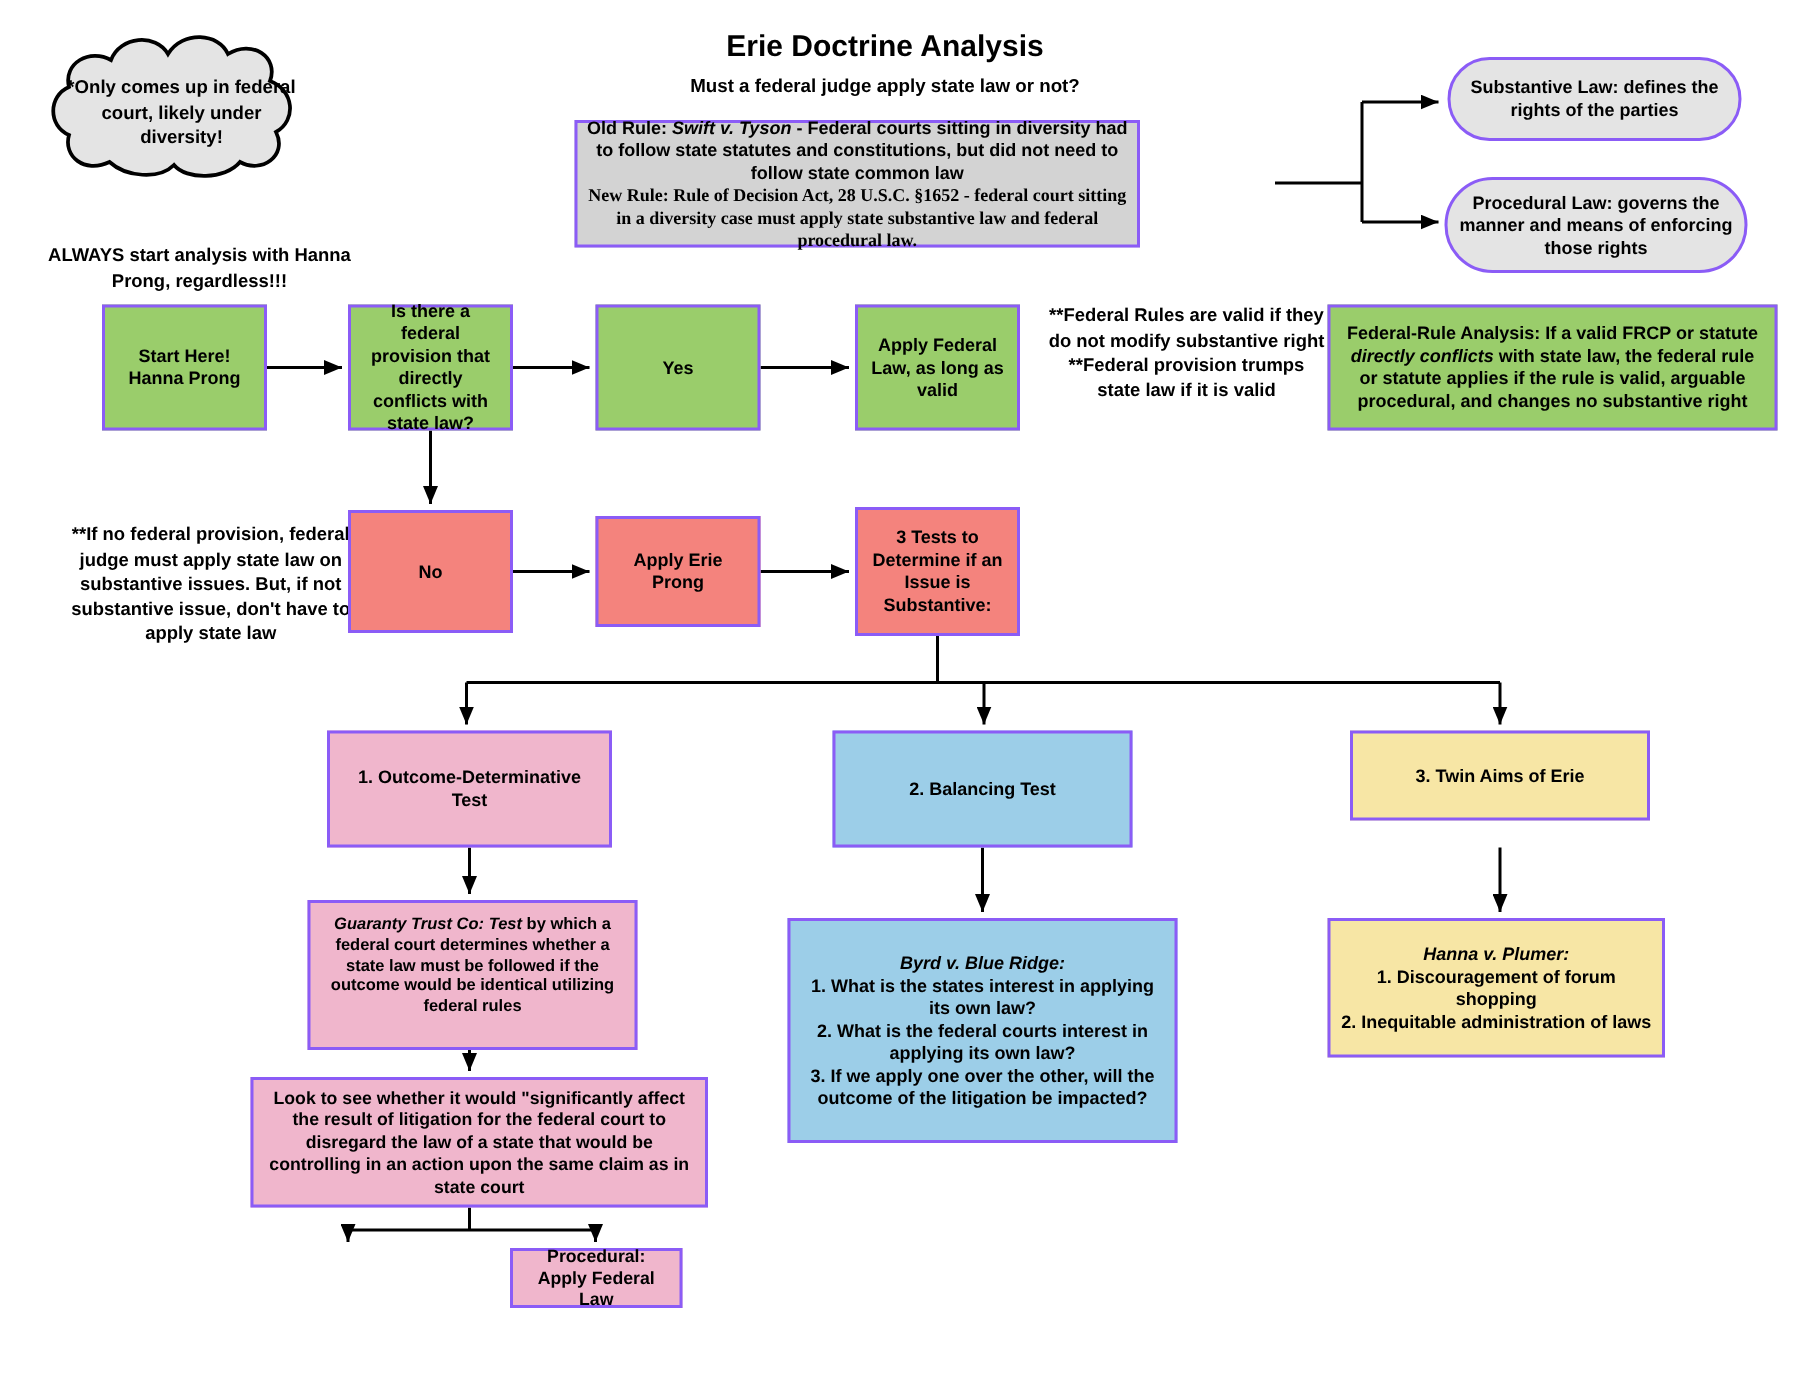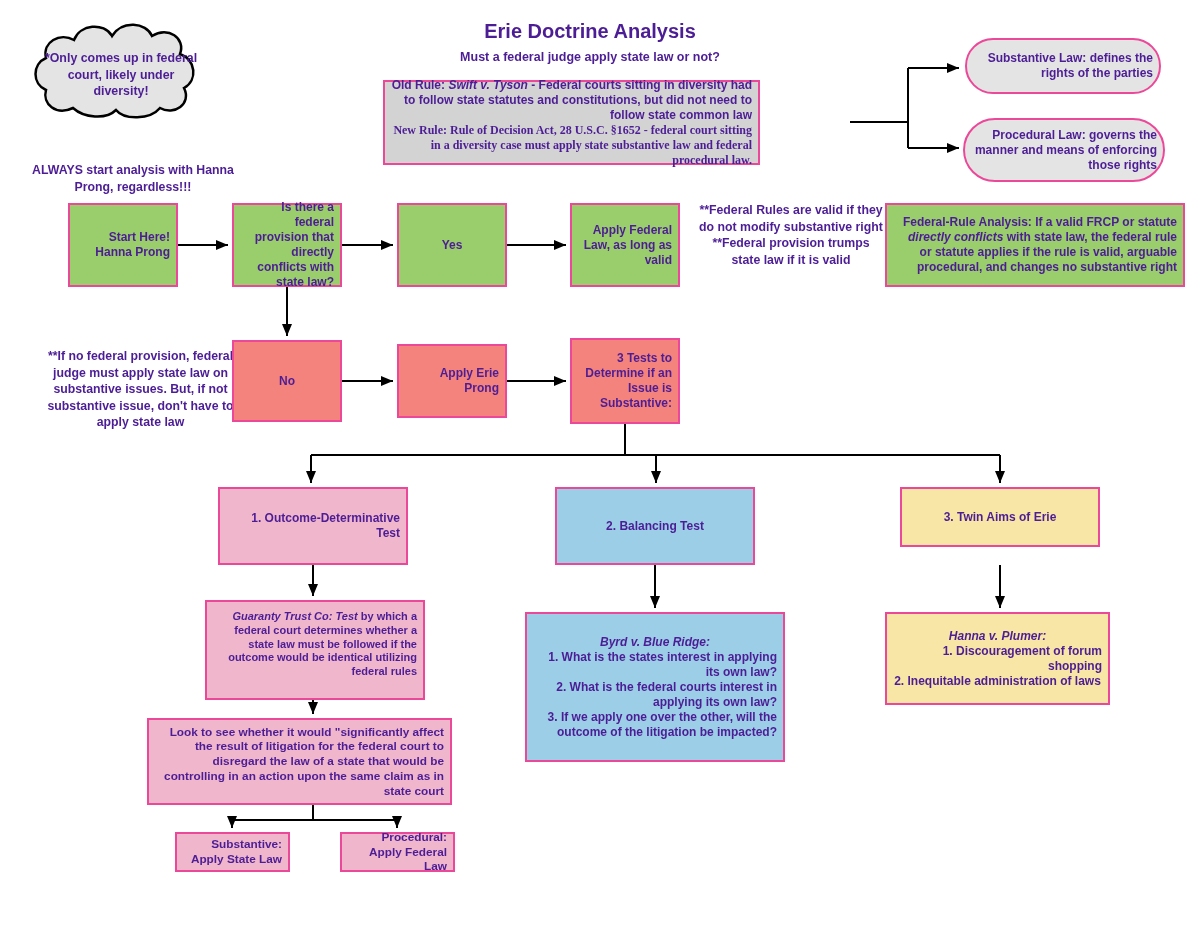--- a/index.html
+++ b/index.html
@@ -1,25 +1,25 @@
 <!DOCTYPE html>
 <html style="--green: #9ACD6B; --salmon: #F4837D; --pink: #F0B6CC; --blue: #9CCEE8; --yellow: #F7E6A5; --gray_box: #D3D3D3; --gray_shape: #E4E4E4;"><head>
 <meta charset="utf-8">
 <style>
   html,body { margin:0; padding:0; background:#fff; }
   #canvas {
     position:relative; width:1200px; height:927px; background:#ffffff;
-    font-family:"Liberation Sans", sans-serif; font-weight:bold; color:#4c1d95;
+    font-family:"Liberation Sans", sans-serif; font-weight:bold; color:#000000;
     overflow:hidden;
   }
   #wires { position:absolute; left:0; top:0; width:1200px; height:927px; pointer-events:none; }
   .box {
-    position:absolute; box-sizing:border-box; border:2px solid #ec4899;
+    position:absolute; box-sizing:border-box; border:2px solid #8b5cf6;
     display:flex; flex-direction:column; align-items:center; justify-content:center;
-    text-align:right; padding:4px 6px; line-height:1.25; font-size:12px;
+    text-align:center; padding:4px 6px; line-height:1.25; font-size:12px;
   }
   .green  { background:var(--green); }
   .salmon { background:var(--salmon); }
   .pink   { background:var(--pink); }
   .blue   { background:var(--blue); }
   .yellow { background:var(--yellow); }
   .grayfill { background:var(--gray_box); }
   .stadium { background:var(--gray_shape); border-radius:32px; }
   .note { position:absolute; text-align:center; line-height:1.35; font-size:12.3px; }
   #page-title { position:absolute; left:390px; top:20px; width:400px; text-align:center; font-size:20px; }
@@ -37,21 +37,21 @@
   #federal-rules-note { left:697px; top:202px; width:188px; }
   #frcp-analysis { left:885px; top:203px; width:300px; height:84px; font-size:12px; }
   #no-provision-note { left:38px; top:348px; width:205px; }
   #no-box { left:232px; top:340px; width:110px; height:82px; }
   #apply-erie { left:397px; top:344px; width:110px; height:74px; }
   #three-tests { left:570px; top:338px; width:110px; height:86px; }
   #outcome-test { left:218px; top:487px; width:190px; height:78px; }
   #balancing-test { left:555px; top:487px; width:200px; height:78px; }
   #twin-aims { left:900px; top:487px; width:200px; height:60px; }
   #guaranty-box { left:205px; top:600px; width:220px; height:100px; font-size:11px; display:block; padding:8px 6px; }
-  #look-box { left:147px; top:718px; width:305px; height:87px; font-size:11.8px; }
+  #look-box { left:167px; top:718px; width:305px; height:87px; font-size:11.8px; }
   #substantive-apply { left:175px; top:832px; width:115px; height:40px; font-size:11.8px; }
   #procedural-apply { left:340px; top:832px; width:115px; height:40px; font-size:11.8px; }
   #byrd-box { left:525px; top:612px; width:260px; height:150px; font-size:12px; }
   #hanna-box { left:885px; top:612px; width:225px; height:93px; font-size:12px; }
   .case-head { font-style:italic; }
   .list-line { display:block; }
 </style>
 </head>
 <body>
 
@@ -137,21 +137,20 @@
   <div id="outcome-test" class="box pink">1. Outcome-Determinative Test</div>
   <div id="balancing-test" class="box blue">2. Balancing Test</div>
   <div id="twin-aims" class="box yellow">3. Twin Aims of Erie</div>
 
   <div id="guaranty-box" class="box pink">
     <i class="case-head">Guaranty Trust Co: Test</i><span> by which a federal court determines whether a state law must be followed if the outcome would be identical utilizing federal rules</span>
   </div>
 
   <div id="look-box" class="box pink">Look to see whether it would "significantly affect the result of litigation for the federal court to disregard the law of a state that would be controlling in an action upon the same claim as in state court</div>
 
-  <div id="substantive-apply" class="box pink">Substantive: Apply State Law</div>
   <div id="procedural-apply" class="box pink">Procedural: Apply Federal Law</div>
 
   <div id="byrd-box" class="box blue">
     <span class="case-head">Byrd v. Blue Ridge:</span>
     <span class="list-line">1. What is the states interest in applying its own law?</span>
     <span class="list-line">2. What is the federal courts interest in applying its own law?</span>
     <span class="list-line">3. If we apply one over the other, will the outcome of the litigation be impacted?</span>
   </div>
 
   <div id="hanna-box" class="box yellow">

